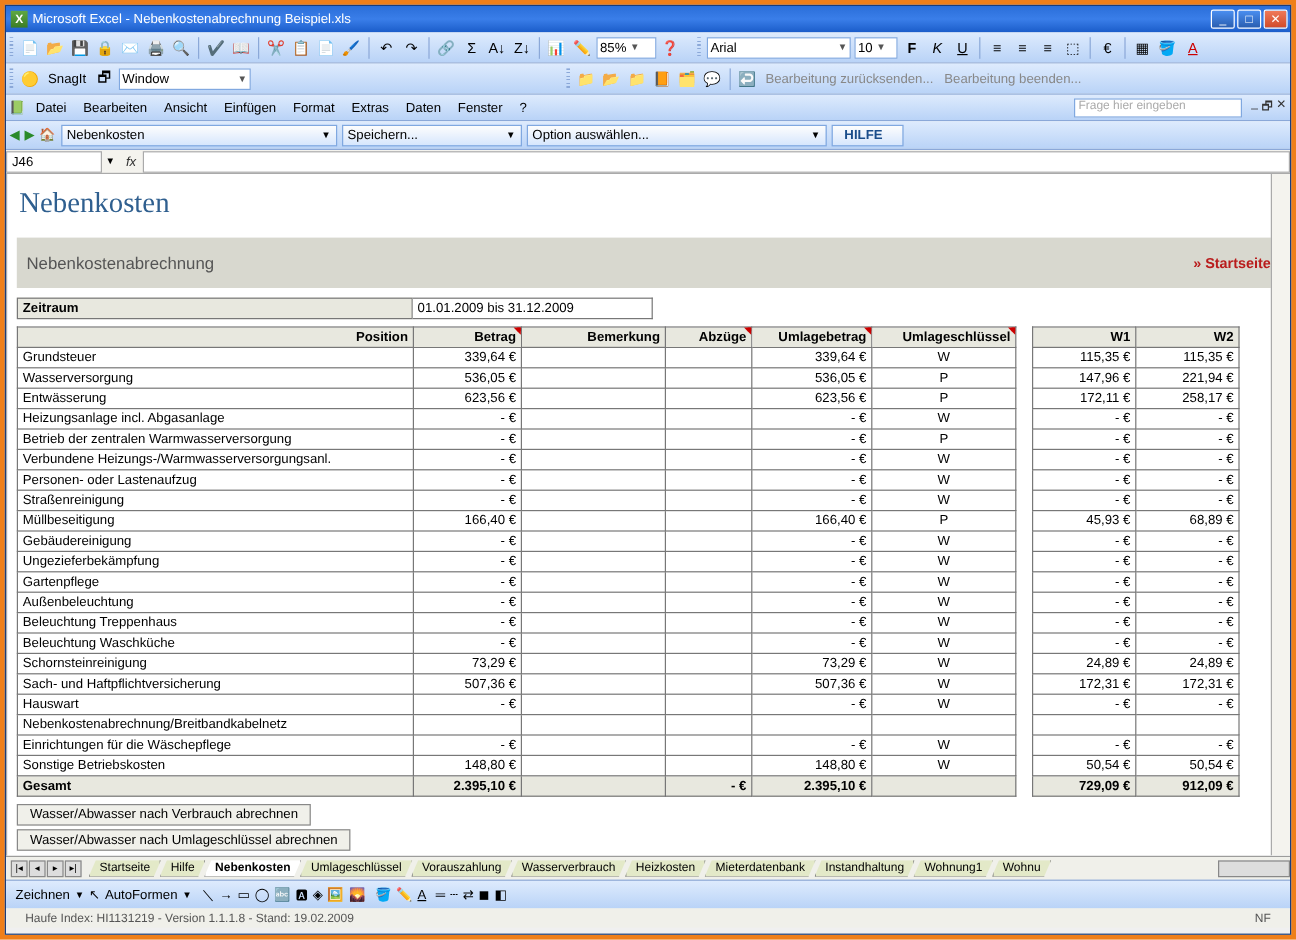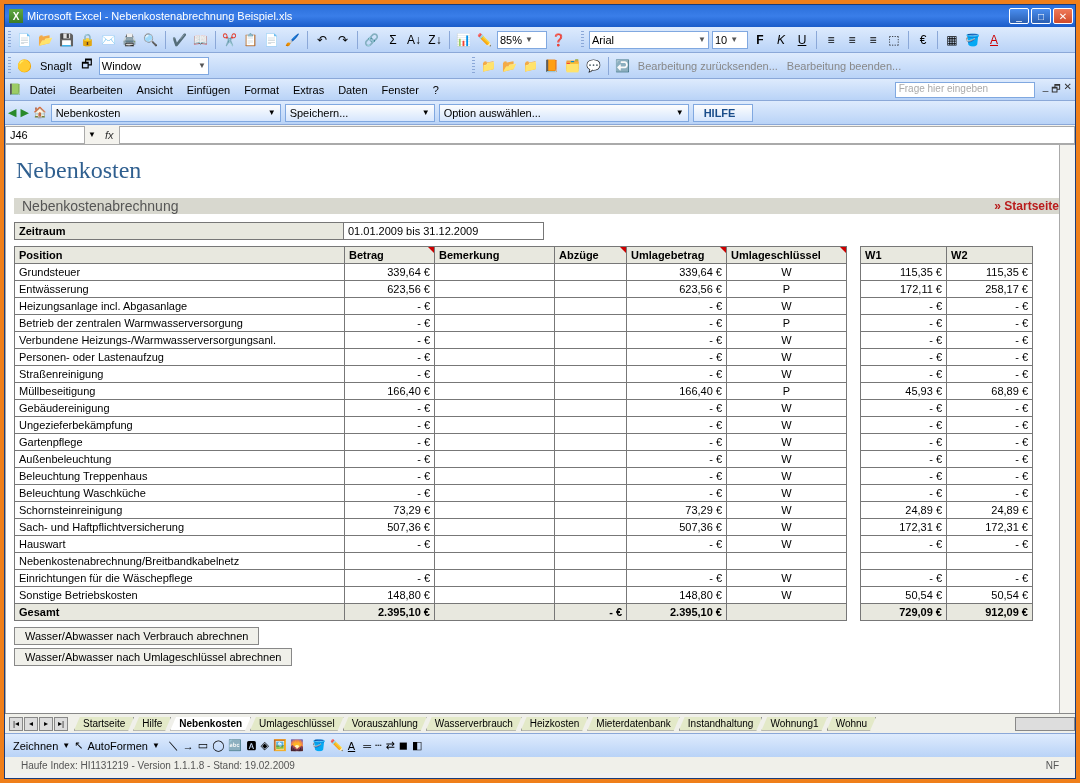--- a/index.html
+++ b/index.html
@@ -39,30 +39,30 @@
 
 .fbar{height:20px;display:flex;align-items:center;font-size:11px;border-bottom:1px solid #aaa;background:#f4f3ee;}
 .fbar .cell{width:80px;border:1px solid #aaa;height:18px;padding:0 4px;background:#fff;display:flex;align-items:center;}
 .fbar .car{font-size:8px;padding:0 3px;}
 .fbar .fx{font-style:italic;padding:0 6px;color:#333;}
 
 
 .sheet{background:#fff;height:568px;overflow:hidden;position:relative;border-left:1px solid #aaa;}
 .sheet-inner{padding:6px 8px;}
 .page-title{font-family:Verdana;font-size:24px;color:#2f5f8f;padding:6px 2px 12px;border-bottom:none;}
-.section-bar{background:#d8d8cf;padding:0 8px;margin-top:2px;display:flex;align-items:center;}
+.section-bar{background:#d8d8cf;padding:13px 8px;margin-top:2px;display:flex;align-items:center;}
 .section-bar .subtitle{font-size:14px;color:#555;}
 .section-bar .link{margin-left:auto;font-size:12px;color:#b91c1c;font-weight:bold;}
 .period{display:flex;margin:8px 0 6px;font-size:11px;}
 .period .pl{border:1px solid #777;background:#e8e8df;padding:2px 4px;width:330px;font-weight:bold;}
 .period .pv{border:1px solid #777;border-left:none;background:#fff;padding:2px 4px;width:200px;}
 
 table.data{border-collapse:collapse;font-size:11px;margin-top:4px;}
 table.data th,table.data td{border:1px solid #777;padding:2px 4px;height:16px;}
-table.data th{background:#e8e8df;font-weight:bold;text-align:left;}
+table.data th{background:#e8e8df;font-weight:bold;text-align:right;}
 table.data td{background:#fff;}
 table.data td.lbl{text-align:left;}
 table.data td.num{text-align:right;}
 table.data td.ctr{text-align:center;}
 table.data tr.total td{font-weight:bold;background:#e8e8df;}
 .redtick{position:relative;}
 .redtick::after{content:"";position:absolute;top:0;right:0;border:3px solid transparent;border-top-color:#c00;border-right-color:#c00;}
 
 .gap-col{border:none !important;background:transparent !important;width:14px;}
 
@@ -276,20 +276,31 @@
             <tr>
               <td class="lbl">Grundsteuer</td>
               <td class="num">339,64 €</td>
               <td></td>
               <td class="num"></td>
               <td class="num">339,64 €</td>
               <td class="ctr">W</td>
               <td class="gap-col"></td>
               <td class="num">115,35 €</td>
               <td class="num">115,35 €</td>
+            </tr>
+            <tr>
+              <td class="lbl">Wasserversorgung</td>
+              <td class="num">536,05 €</td>
+              <td></td>
+              <td class="num"></td>
+              <td class="num">536,05 €</td>
+              <td class="ctr">P</td>
+              <td class="gap-col"></td>
+              <td class="num">147,96 €</td>
+              <td class="num">221,94 €</td>
             </tr>
             <tr>
               <td class="lbl">Entwässerung</td>
               <td class="num">623,56 €</td>
               <td></td>
               <td class="num"></td>
               <td class="num">623,56 €</td>
               <td class="ctr">P</td>
               <td class="gap-col"></td>
               <td class="num">172,11 €</td>

